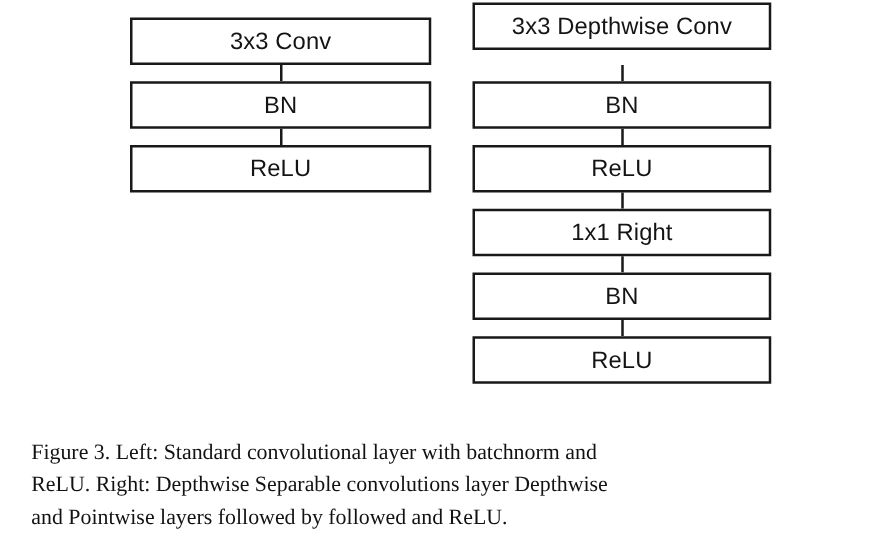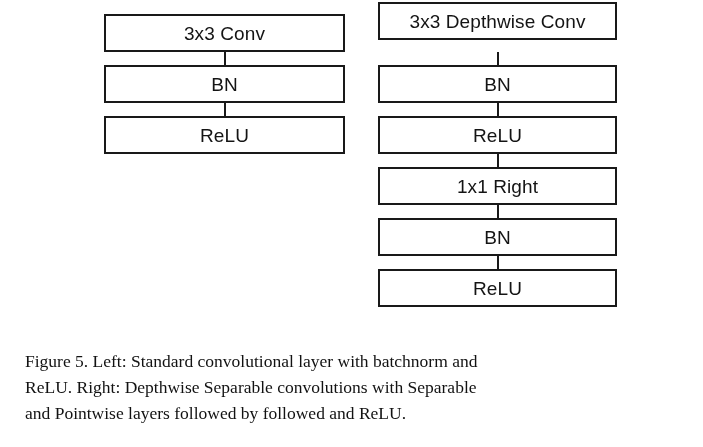--- a/index.html
+++ b/index.html
@@ -133,18 +133,18 @@
       <div class="connector" style="top:256px"></div>
 
       <div class="node" style="top:269px">
         <span class="node-label">ReLU</span>
       </div>
     </div>
 
   </div>
 
   <div class="caption">
-    <span class="caption-line">Figure 5. Left: Standard convolutional layer with batchnorm and</span>
-    <span class="caption-line">ReLU. Right: Depthwise Separable convolutions with Separable</span>
+    <span class="caption-line">Figure 3. Left: Standard convolutional layer with batchnorm and</span>
+    <span class="caption-line">ReLU. Right: Depthwise Separable convolutions layer Depthwise</span>
     <span class="caption-line">and Pointwise layers followed by followed and ReLU.</span>
   </div>
 
 </div>
 
 </body></html>

